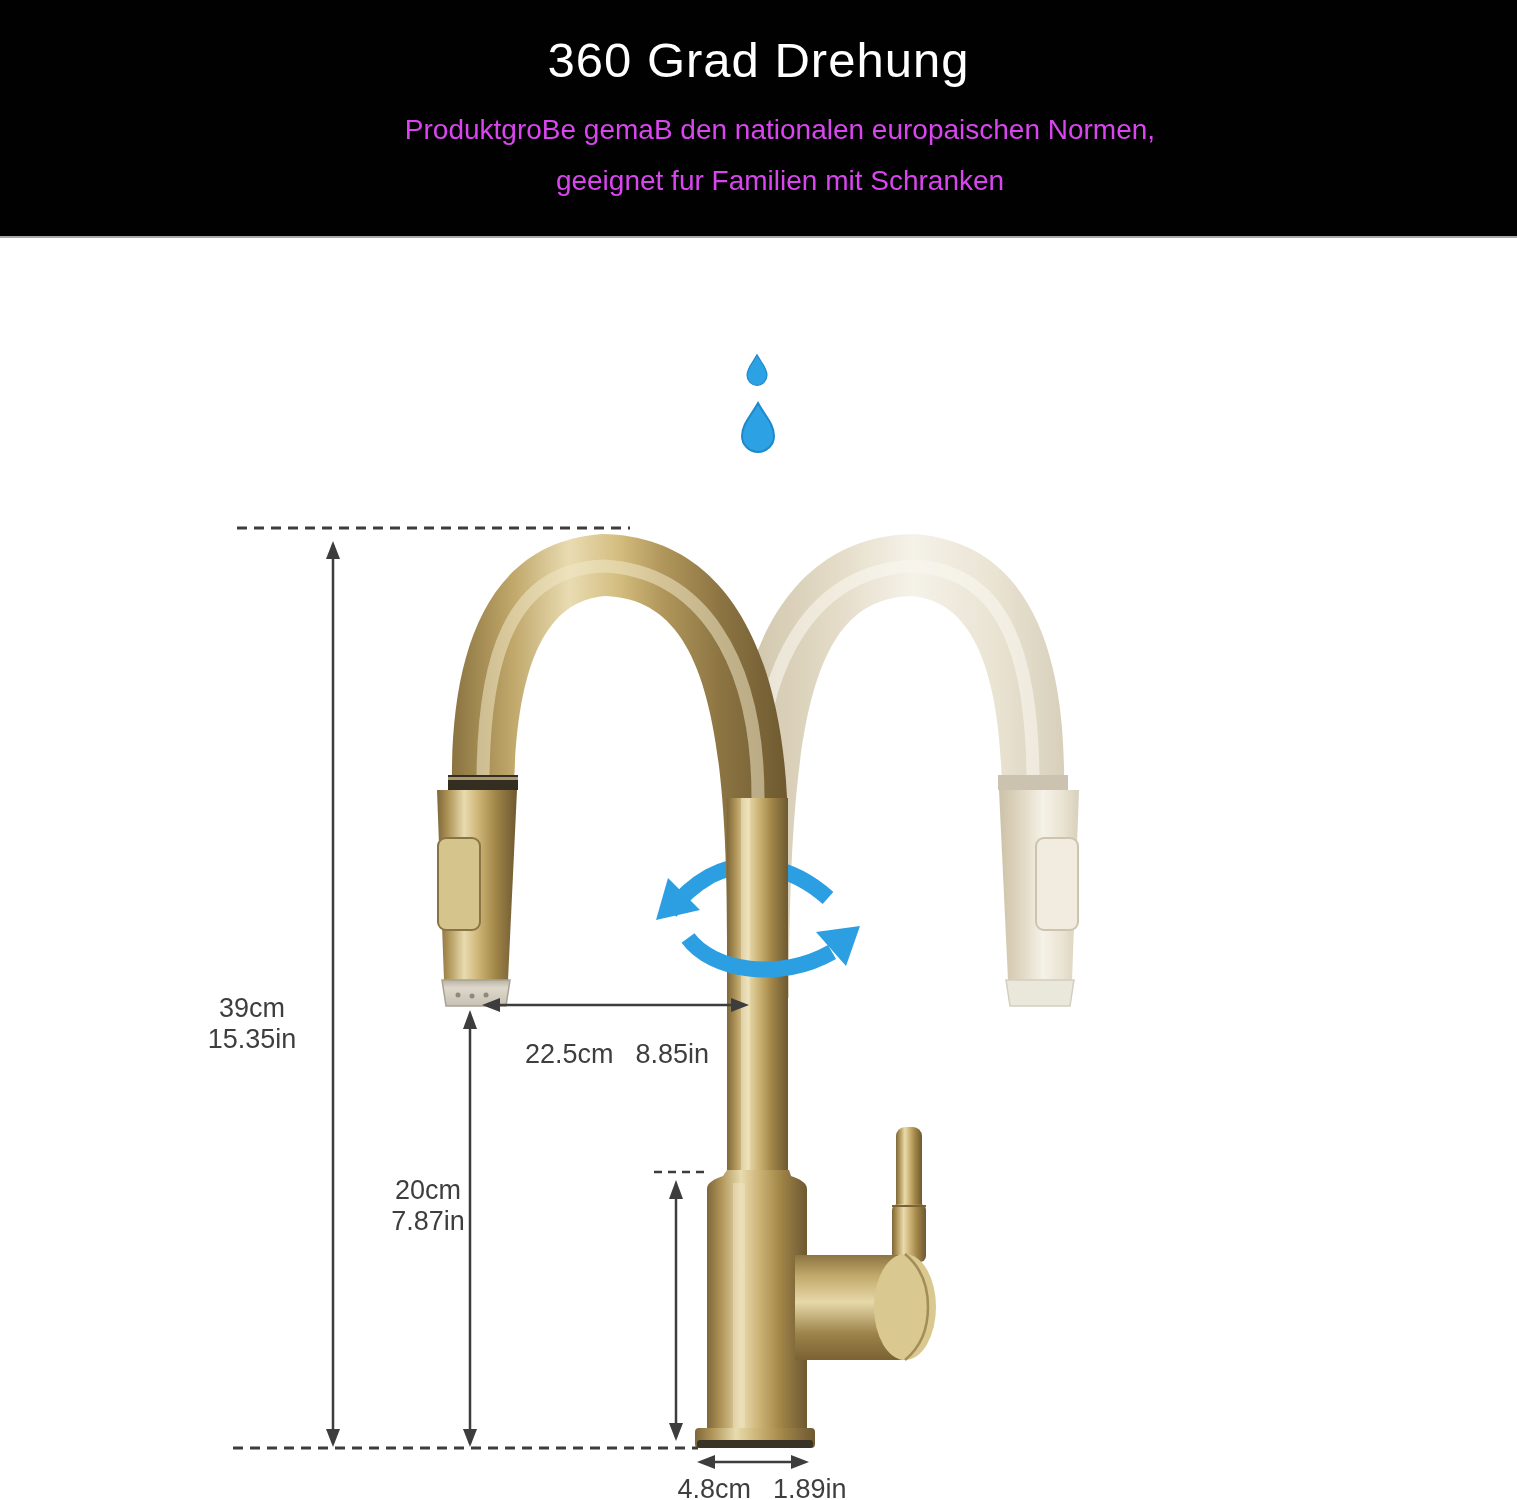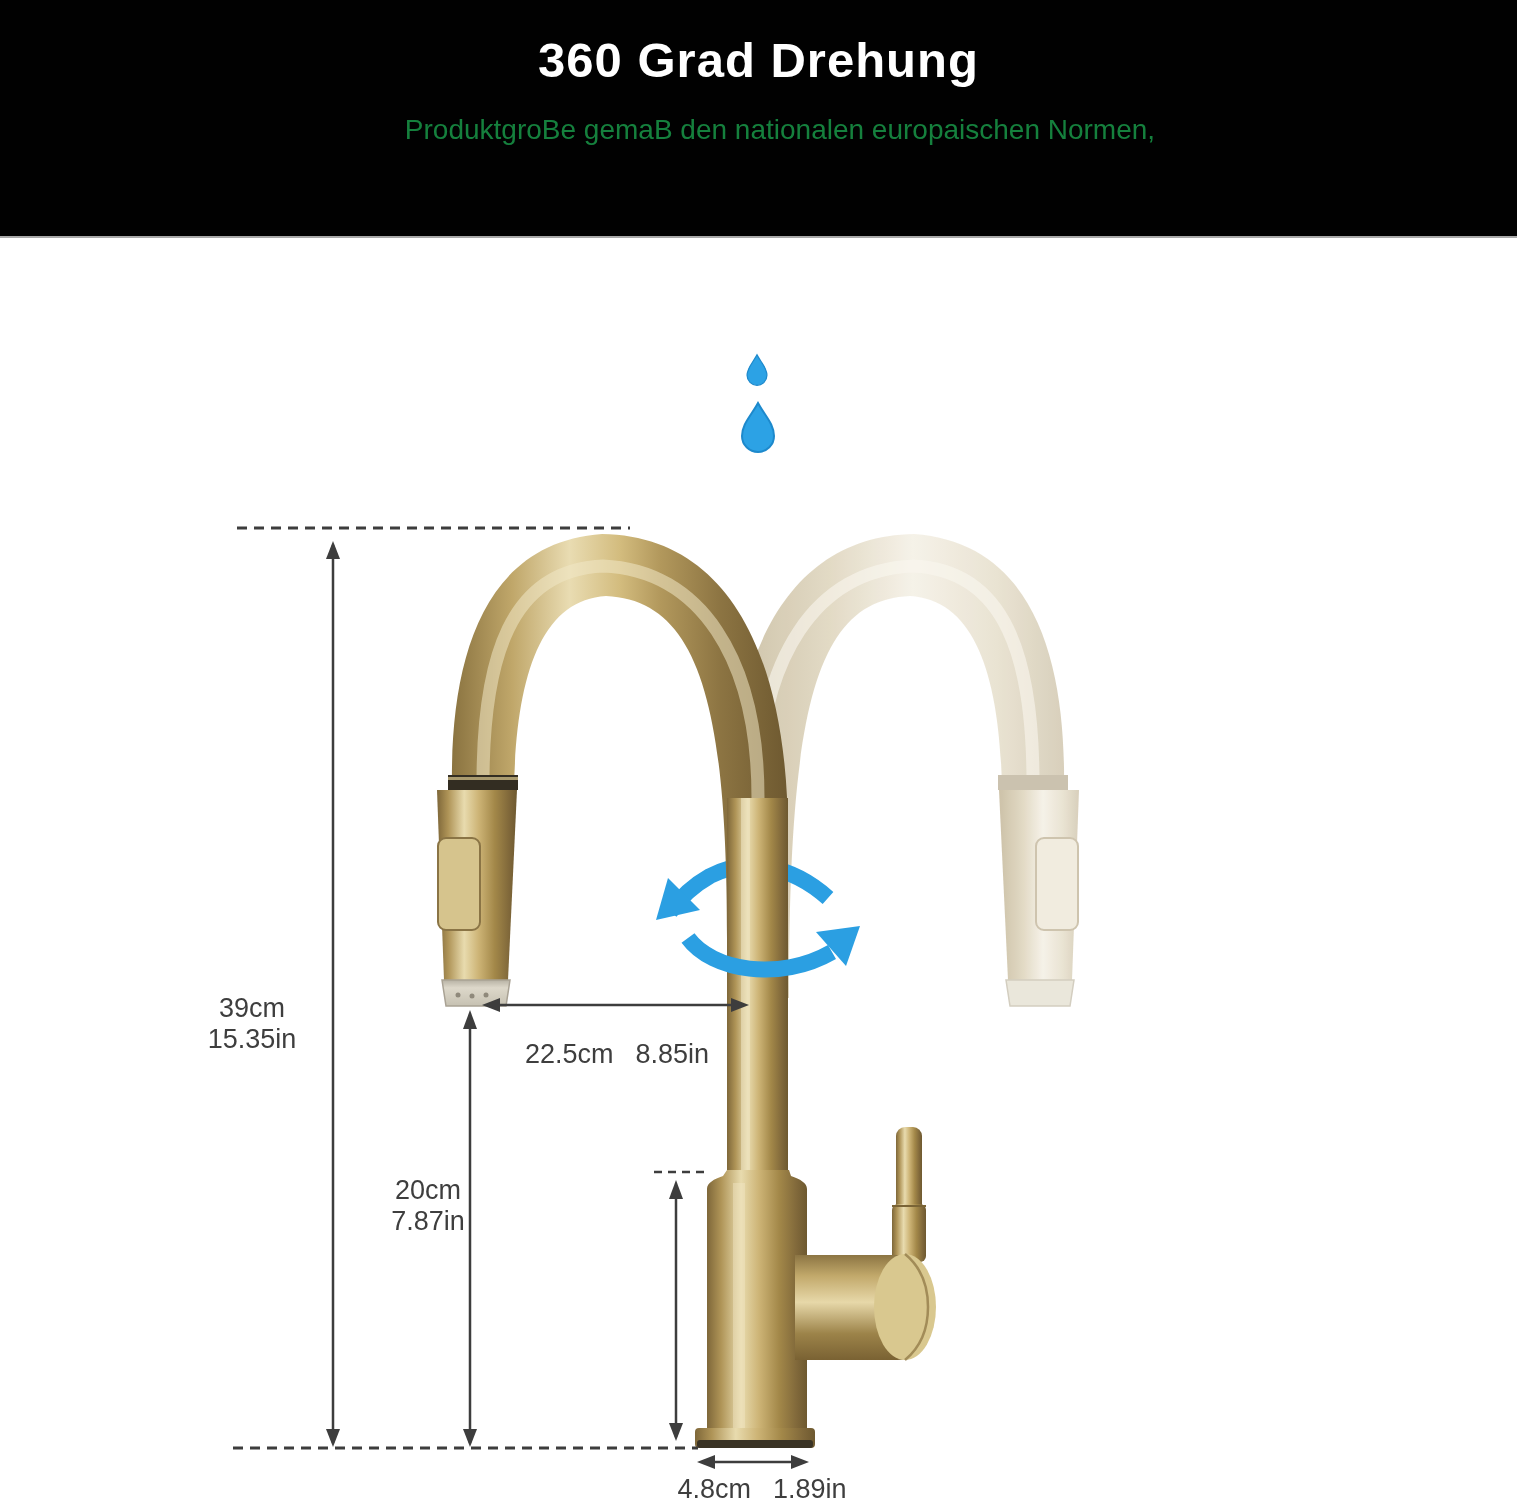--- a/index.html
+++ b/index.html
@@ -7,44 +7,45 @@
     position:relative;width:1517px;height:1500px;overflow:hidden;
     font-family:"Liberation Sans","DejaVu Sans",sans-serif;background:#ffffff;
   }
   
   .banner{
     position:absolute;left:0;top:0;width:1517px;height:238px;
     background:#010101;color:#ffffff;text-align:center;
     border-bottom:2px solid #a9a9a9;box-sizing:border-box;
   }
   .banner h1{
-    margin:0;padding-top:32px;font-size:49px;font-weight:700;letter-spacing:1px;
+    margin:0;padding-top:32px;font-size:49px;font-weight:400;letter-spacing:1px;
   }
   .banner .sub{
-    margin:16px;font-size:28px;font-weight:400;line-height:35px;color:#15803d;padding-left:43px;
+    margin:16px;font-size:28px;font-weight:400;line-height:35px;color:#d946ef;padding-left:43px;
   }
   .banner .sub.first{margin-top:24px;}
   
   .diagram{position:absolute;left:0;top:238px;width:1291px;height:1262px;}
   .diagram svg{position:absolute;left:0;top:0;}
   
   .dim{
     position:absolute;color:#3e3e3e;font-size:27px;line-height:31px;
     text-align:center;white-space:nowrap;
   }
   .dim .metric-inline{margin-right:22px;}
 </style>
 </head>
 <body>
 
 <div class="page">
 
   <div class="banner">
     <h1>360 Grad Drehung</h1>
     <p class="sub first">ProduktgroBe gemaB den nationalen europaischen Normen,</p>
+    <p class="sub">geeignet fur Familien mit Schranken</p>
   </div>
 
   <div class="diagram">
 
     <svg width="1517" height="1262" viewBox="0 0 1517 1262">
       <defs>
         <linearGradient id="gTube" x1="0" y1="0" x2="1" y2="0">
           <stop offset="0" stop-color="#7e6739"></stop>
           <stop offset="0.14" stop-color="#af9457"></stop>
           <stop offset="0.34" stop-color="#e8dbae"></stop>

